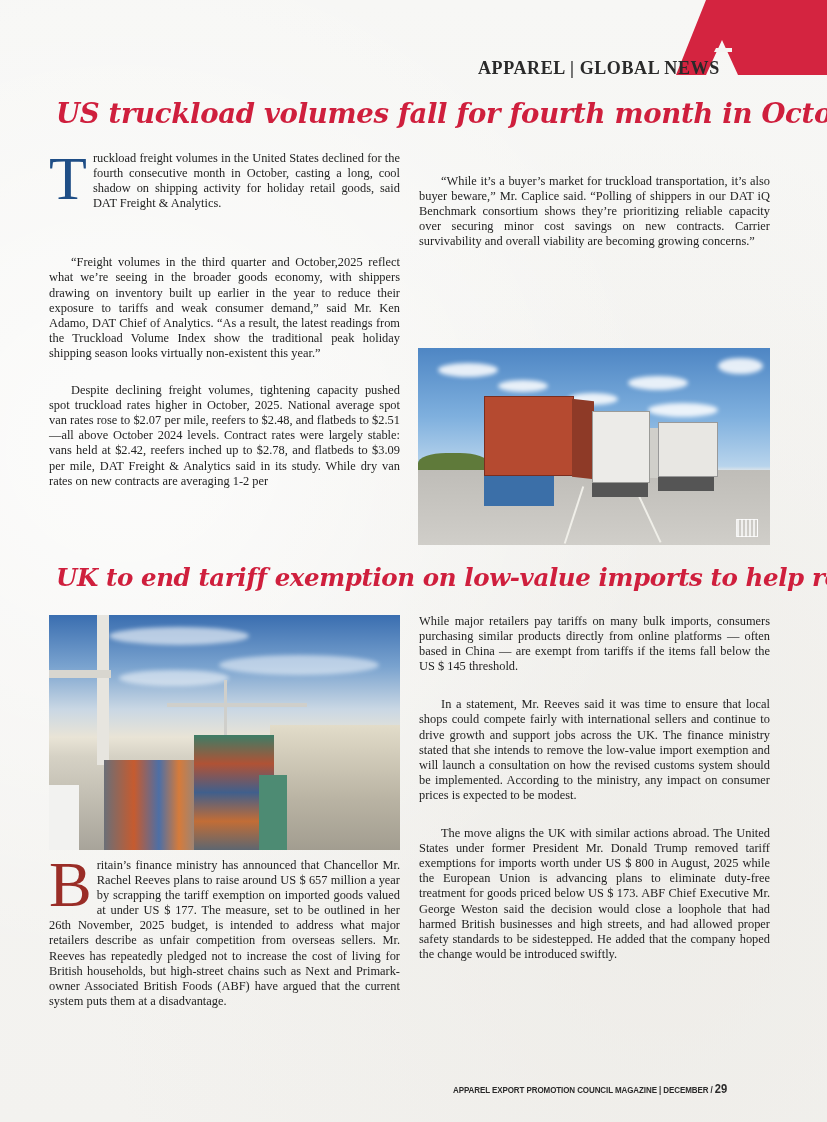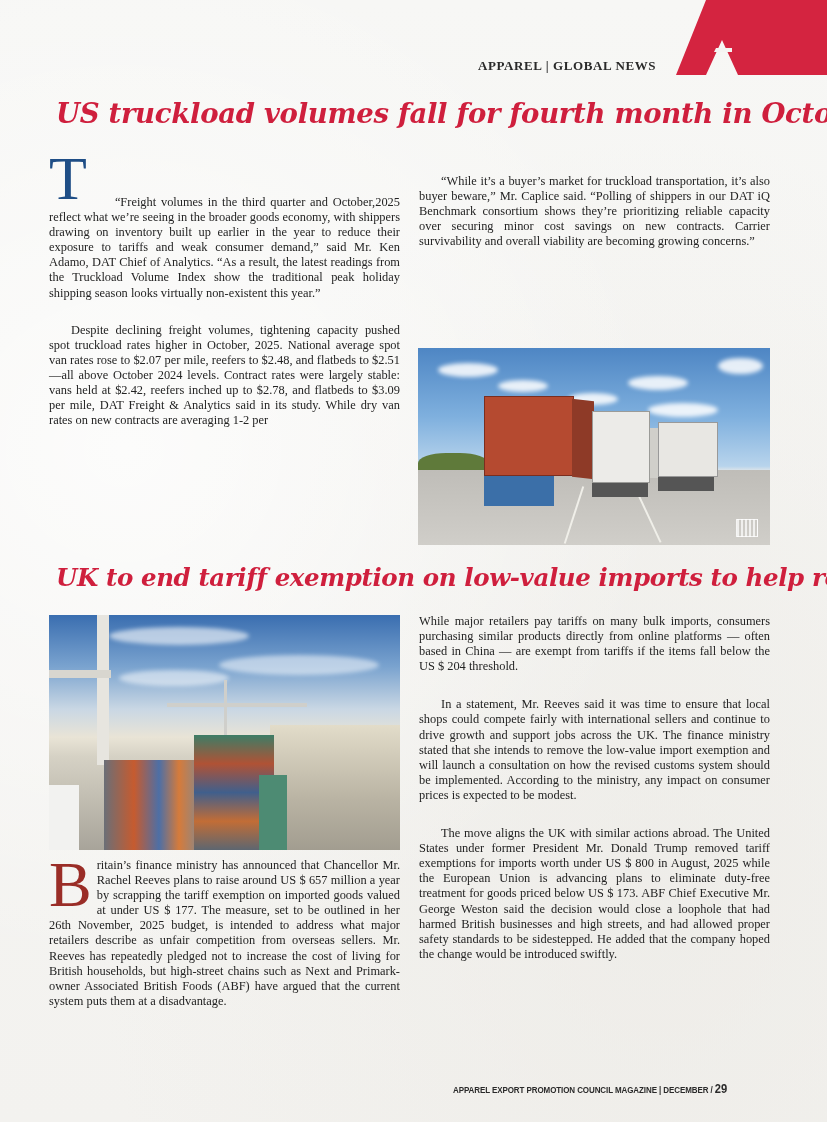--- a/index.html
+++ b/index.html
@@ -17,21 +17,21 @@
       radial-gradient(ellipse at 80% 80%, rgba(235,233,228,0.6), transparent 60%),
       linear-gradient(180deg, #f7f7f5 0%, #f3f2ef 100%);
   }
   
   .logo {
     position: absolute; top: 0; left: 676px; width: 151px; height: 75px;
   }
   .section-label {
     position: absolute; top: 58px; left: 478px;
     font-family: "Liberation Serif", "DejaVu Serif", serif;
-    font-weight: bold; font-size: 13px; letter-spacing: 0.6px; color: #2a2a2a;
+    font-weight: bold; font-size: 18px; letter-spacing: 0.6px; color: #2a2a2a;
   }
   .headline {
     position: absolute;
     font-family: "DejaVu Serif", "Liberation Serif", serif;
     font-style: italic; font-weight: bold;
     color: #cf1f3d;
     white-space: nowrap;
   }
   .headline-1 { top: 97px; left: 56px; font-size: 27.5px; letter-spacing: -0.3px; }
   .headline-2 { top: 563px; left: 56px; font-size: 24.5px; letter-spacing: -0.4px; }
@@ -103,21 +103,21 @@
 <svg class="logo" viewBox="0 0 151 75">
   <polygon points="30,0 151,0 151,75 62,75 46,40 30,75 0,75" fill="#d42440"></polygon>
   <polygon points="40,48 56,48 56,52 38,52" fill="#f5f4f2"></polygon>
   <polygon points="46,8 54,0 60,0 50,18" fill="#f5f4f2" opacity="0"></polygon>
 </svg>
 <div class="section-label">APPAREL | GLOBAL NEWS</div>
 
 <h1 class="headline headline-1">US truckload volumes fall for fourth month in October</h1>
 
 <div class="col" style="top:151px; left:49px; width:351px;">
-  <p><span class="dropcap-blue">T</span></p>
+  <p><span class="dropcap-blue">T</span><span>ruckload freight volumes in the United States declined for the fourth consecutive month in October, casting a long, cool shadow on shipping activity for holiday retail goods,  said DAT Freight &amp; Analytics.</span></p>
   <p class="indent" style="margin-top:44px;">“Freight volumes in the third quarter and October,2025 reflect what we’re seeing in the broader goods economy, with shippers drawing on inventory built up earlier in the year to reduce their exposure to tariffs and weak consumer demand,” said Mr. Ken Adamo, DAT Chief of Analytics. “As a result, the latest readings from the Truckload Volume Index show the traditional peak holiday shipping season looks virtually non-existent this year.”</p>
   <p class="indent" style="margin-top:22px;">Despite declining freight volumes, tightening capacity pushed spot truckload rates higher in October, 2025. National average spot van rates rose to $2.07 per mile, reefers to $2.48, and flatbeds to $2.51—all above October 2024 levels. Contract rates were largely stable: vans held at $2.42, reefers inched up to $2.78, and flatbeds to $3.09 per mile, DAT Freight &amp; Analytics said in its study. While dry van rates on new contracts are averaging 1-2 per</p>
 </div>
 
 <div class="col" style="top:151px; left:419px; width:351px;">
   <p class="indent" style="margin-top:23px;">“While it’s a buyer’s market for truckload transportation, it’s also buyer beware,” Mr. Caplice said. “Polling of shippers in our DAT iQ Benchmark consortium shows they’re prioritizing reliable capacity over securing minor cost savings on new contracts. Carrier survivability and overall viability are becoming growing concerns.”</p>
 </div>
 
 <div class="photo truck-photo" title="Three semi-trailer trucks driving on a highway under a blue sky">
   <div class="cloud" style="left:20px;top:15px;width:60px;height:14px;"></div>
@@ -157,20 +157,20 @@
   <div class="stack" style="left:145px;top:120px;width:80px;height:115px;background:linear-gradient(180deg,#3d7d66 0%,#b05235 25%,#405f8c 50%,#c26d36 75%,#5d6670 100%);"></div>
   <div class="ship-deck"></div>
   <div class="hull-white"></div>
 </div>
 
 <div class="col" style="top:858px; left:49px; width:351px;">
   <p><span class="dropcap-red">B</span><span>ritain’s finance ministry has announced that Chancellor Mr. Rachel Reeves plans to raise around US $ 657 million a year by scrapping the tariff exemption on imported goods valued at under US $ 177. The measure, set to be outlined in her 26th November, 2025 budget, is intended to address what major retailers describe as unfair competition from overseas sellers. Mr. Reeves has repeatedly pledged not to increase the cost of living for British households, but high-street chains such as Next and Primark-owner Associated British Foods (ABF) have argued that the current system puts them at a disadvantage.</span></p>
 </div>
 
 <div class="col" style="top:614px; left:419px; width:351px;">
-  <p>While major retailers pay tariffs on many bulk imports, consumers purchasing similar products directly from online platforms — often based in China — are exempt from tariffs if the items fall below the US $ 204 threshold.</p>
+  <p>While major retailers pay tariffs on many bulk imports, consumers purchasing similar products directly from online platforms — often based in China — are exempt from tariffs if the items fall below the US $ 145 threshold.</p>
   <p class="indent" style="margin-top:23px;">In a statement, Mr. Reeves said it was time to ensure that local shops could compete fairly with international sellers and continue to drive growth and support jobs across the UK. The finance ministry stated that she intends to remove the low-value import exemption and will launch a consultation on how the revised customs system should be implemented. According to the ministry, any impact on consumer prices is expected to be modest.</p>
   <p class="indent" style="margin-top:23px;">The move aligns the UK with similar actions abroad. The United States under former President Mr. Donald Trump removed tariff exemptions for imports worth under US $ 800 in August, 2025 while the European Union is advancing plans to eliminate duty-free treatment for goods priced below US $ 173. ABF Chief Executive Mr. George Weston said the decision would close a loophole that had harmed British businesses and high streets, and had allowed proper safety standards to be sidestepped. He added that the company hoped the change would be introduced swiftly.</p>
 </div>
 
 <div class="footer">
   <span>APPAREL EXPORT PROMOTION COUNCIL MAGAZINE | DECEMBER</span><span> / </span><span class="pnum">29</span>
 </div>
 
 </body></html>

